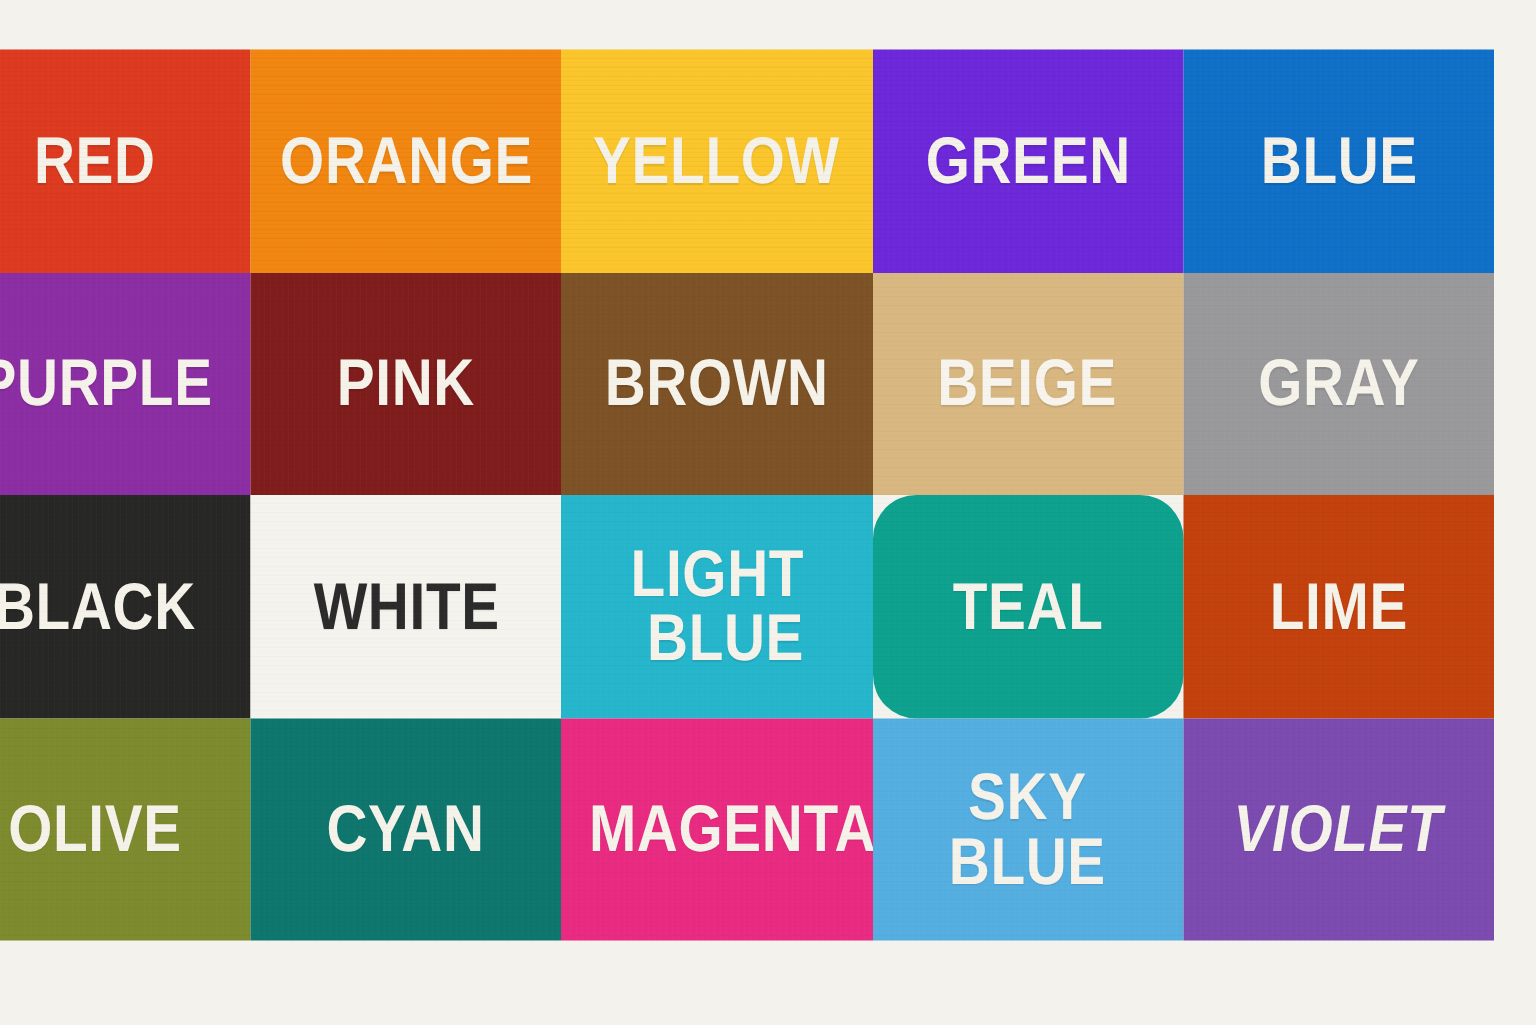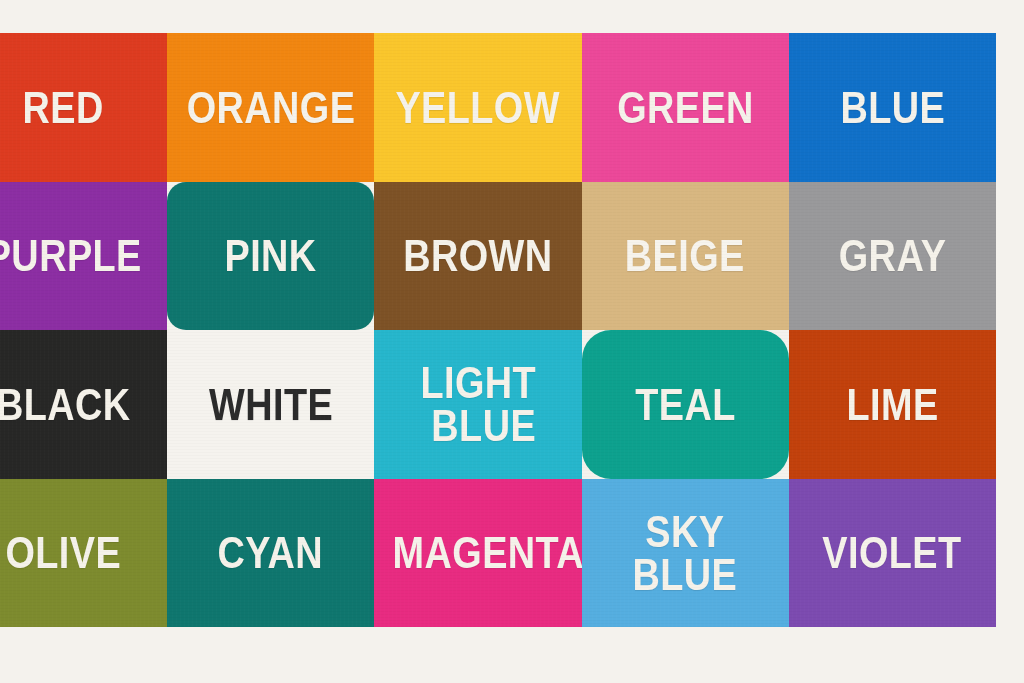--- a/index.html
+++ b/index.html
@@ -71,30 +71,30 @@
 
   <div class="swatch" style="background: rgb(221, 59, 32);">
       <span class="swatch-label" style="color: rgb(245, 242, 234);">RED</span>
     </div>
     <div class="swatch" style="background: rgb(241, 134, 16);">
       <span class="swatch-label" style="color: rgb(245, 242, 234);">ORANGE</span>
     </div>
     <div class="swatch" style="background: rgb(250, 198, 44);">
       <span class="swatch-label" style="color: rgb(245, 242, 234);">YELLOW</span>
     </div>
-    <div class="swatch" style="background: #ec4899;">
+    <div class="swatch" style="background: #6d28d9;">
       <span class="swatch-label" style="color: rgb(245, 242, 234);">GREEN</span>
     </div>
     <div class="swatch" style="background: rgb(16, 112, 200);">
       <span class="swatch-label" style="color: rgb(245, 242, 234);">BLUE</span>
     </div>
     <div class="swatch" style="background: rgb(140, 46, 163);">
       <span class="swatch-label" style="color: rgb(245, 242, 234);">PURPLE</span>
     </div>
-    <div class="swatch" style="background: #0f766e; border-radius: 19px;">
+    <div class="swatch" style="background: #7f1d1d;">
       <span class="swatch-label" style="color: rgb(245, 242, 234);">PINK</span>
     </div>
     <div class="swatch" style="background: rgb(125, 82, 38);">
       <span class="swatch-label" style="color: rgb(245, 242, 234);">BROWN</span>
     </div>
     <div class="swatch" style="background: rgb(216, 183, 129); text-align: center;">
       <span class="swatch-label" style="color: rgb(247, 244, 237);">BEIGE</span>
     </div>
     <div class="swatch" style="background: rgb(153, 153, 155);">
       <span class="swatch-label" style="color: rgb(245, 242, 234);">GRAY</span>
@@ -121,17 +121,17 @@
     <div class="swatch" style="background: #0f766e;">
       <span class="swatch-label" style="color: rgb(245, 242, 234);">CYAN</span>
     </div>
     <div class="swatch" style="background: rgb(232, 43, 129); padding-left: 20px;">
       <span class="swatch-label" style="color: rgb(245, 242, 234);">MAGENTA</span>
     </div>
     <div class="swatch" style="background: rgb(85, 174, 224);">
       <span class="swatch-label" style="color: rgb(245, 242, 234);">SKY
 BLUE</span>
     </div>
-    <div class="swatch" style="background: rgb(124, 75, 176);">
+    <div class="swatch" style="background: rgb(124, 75, 176); font-style: italic;">
       <span class="swatch-label" style="color: rgb(245, 242, 234);">VIOLET</span>
     </div>
     <div id="grain-overlay"></div>
 </div>
 
 </body></html>

